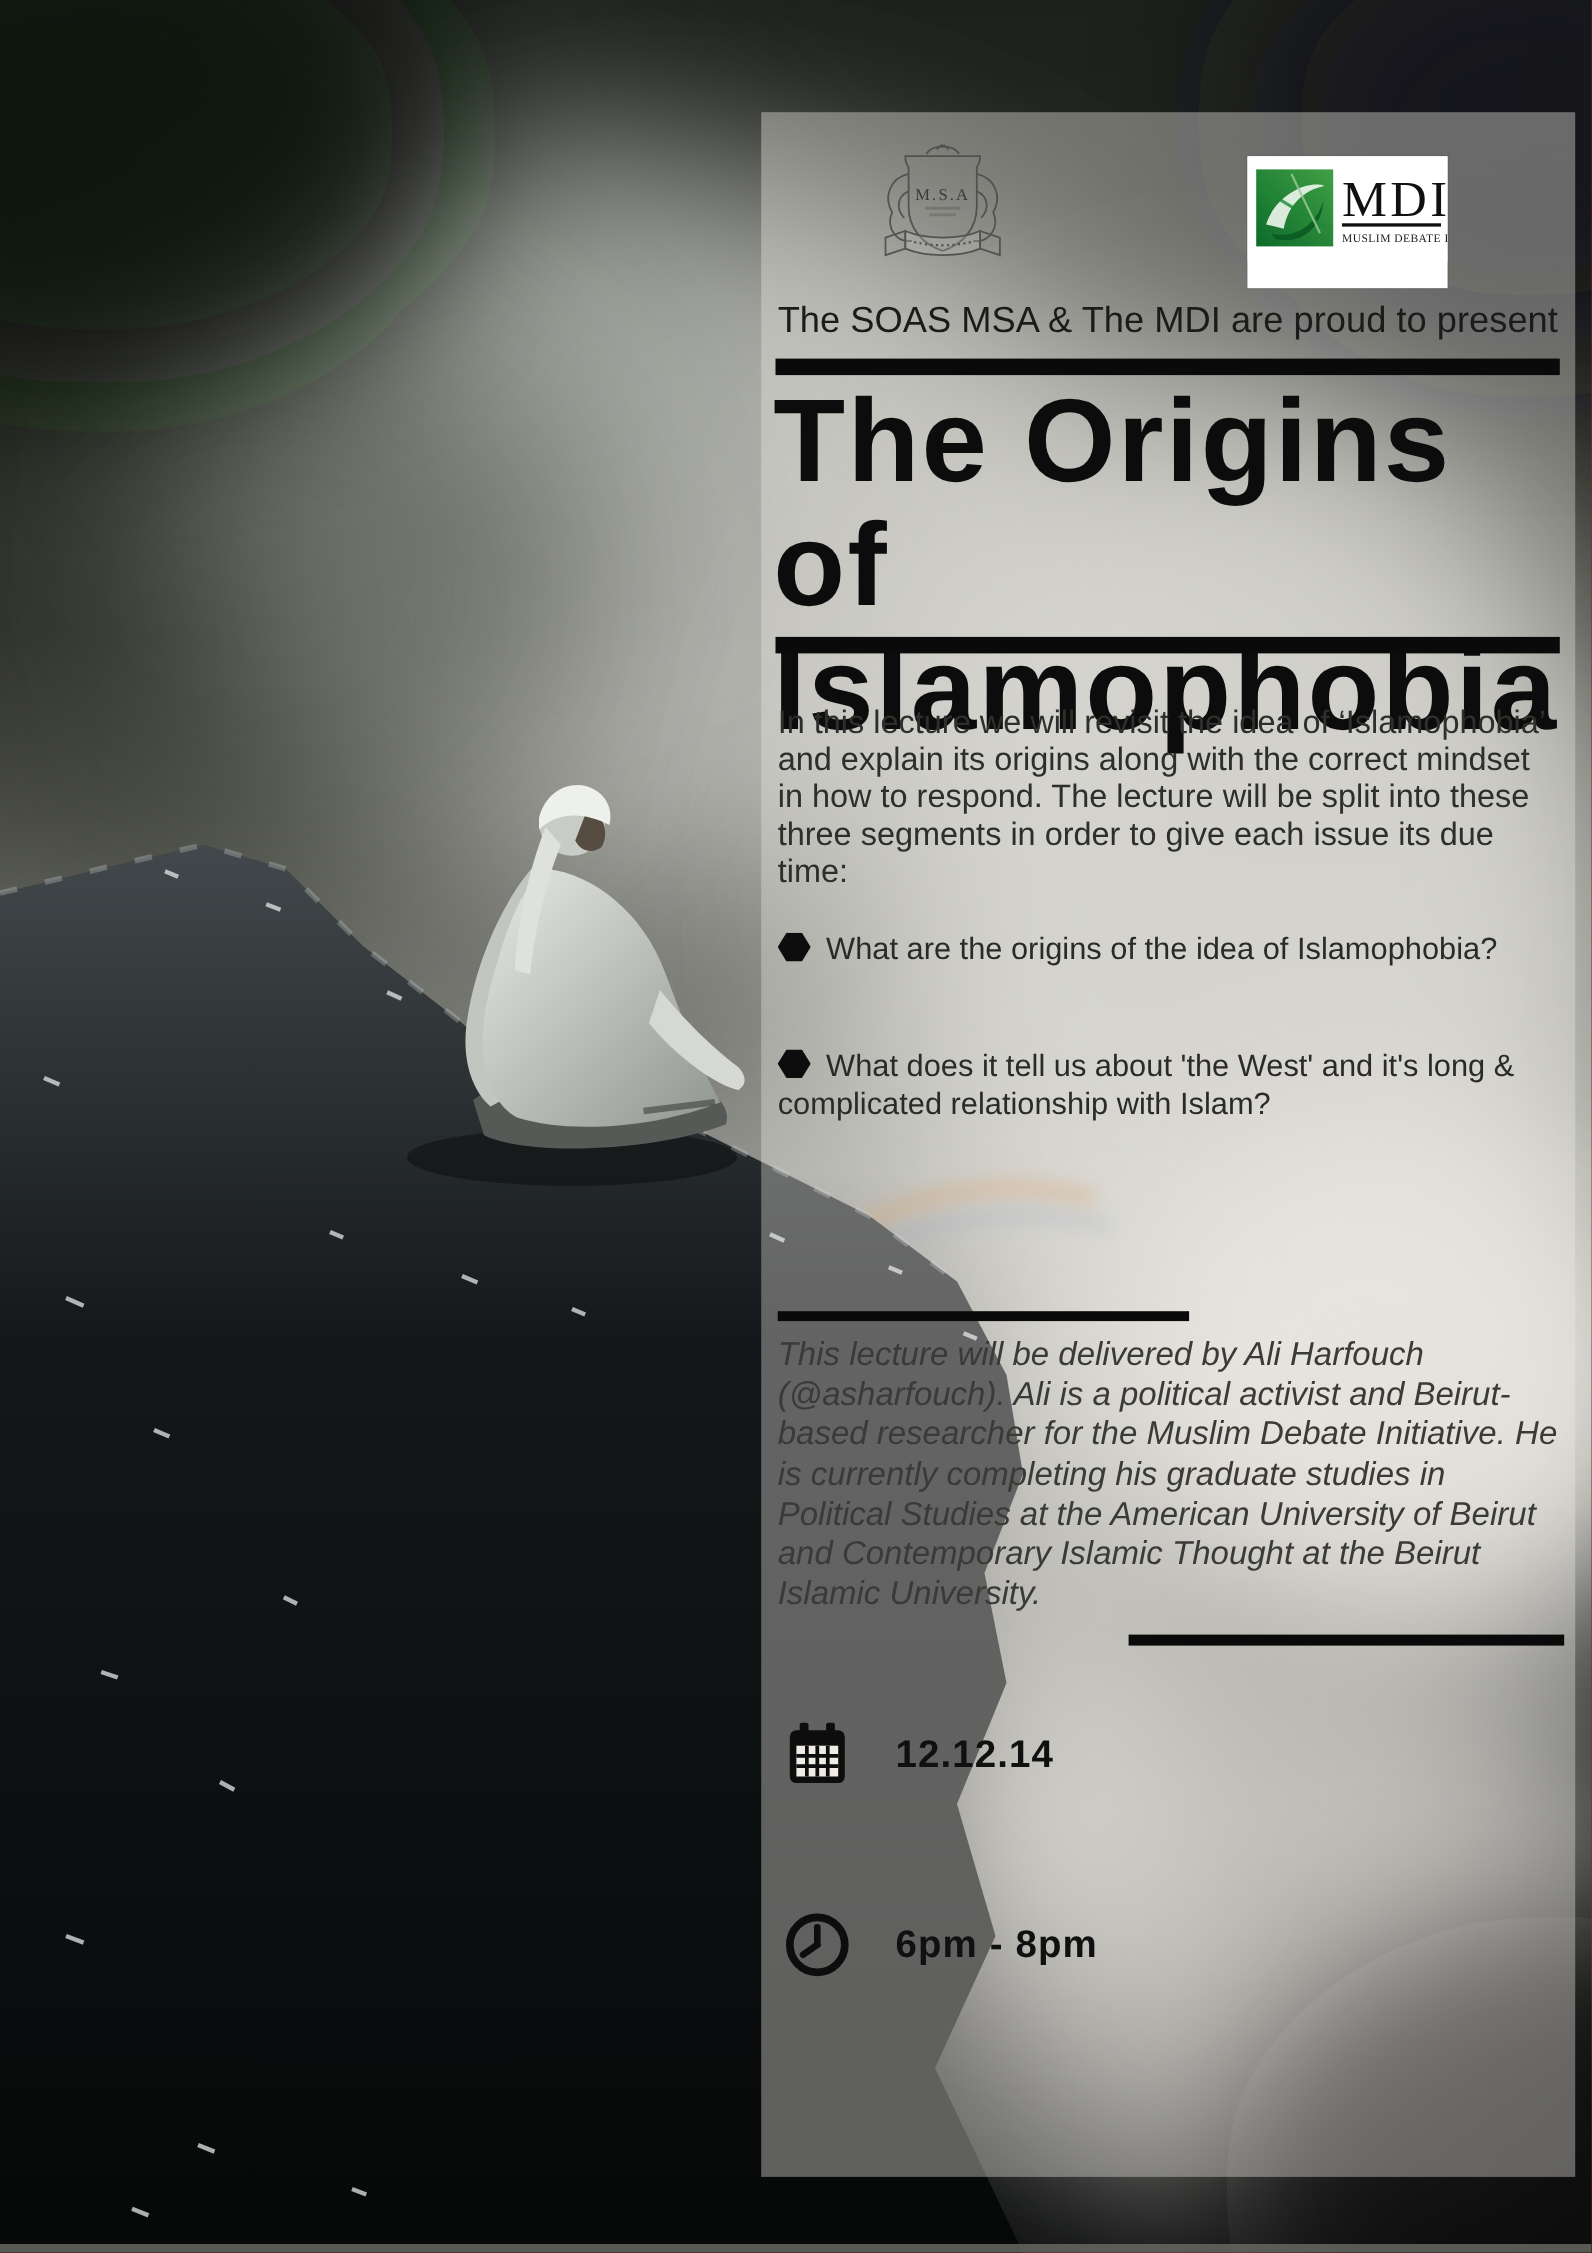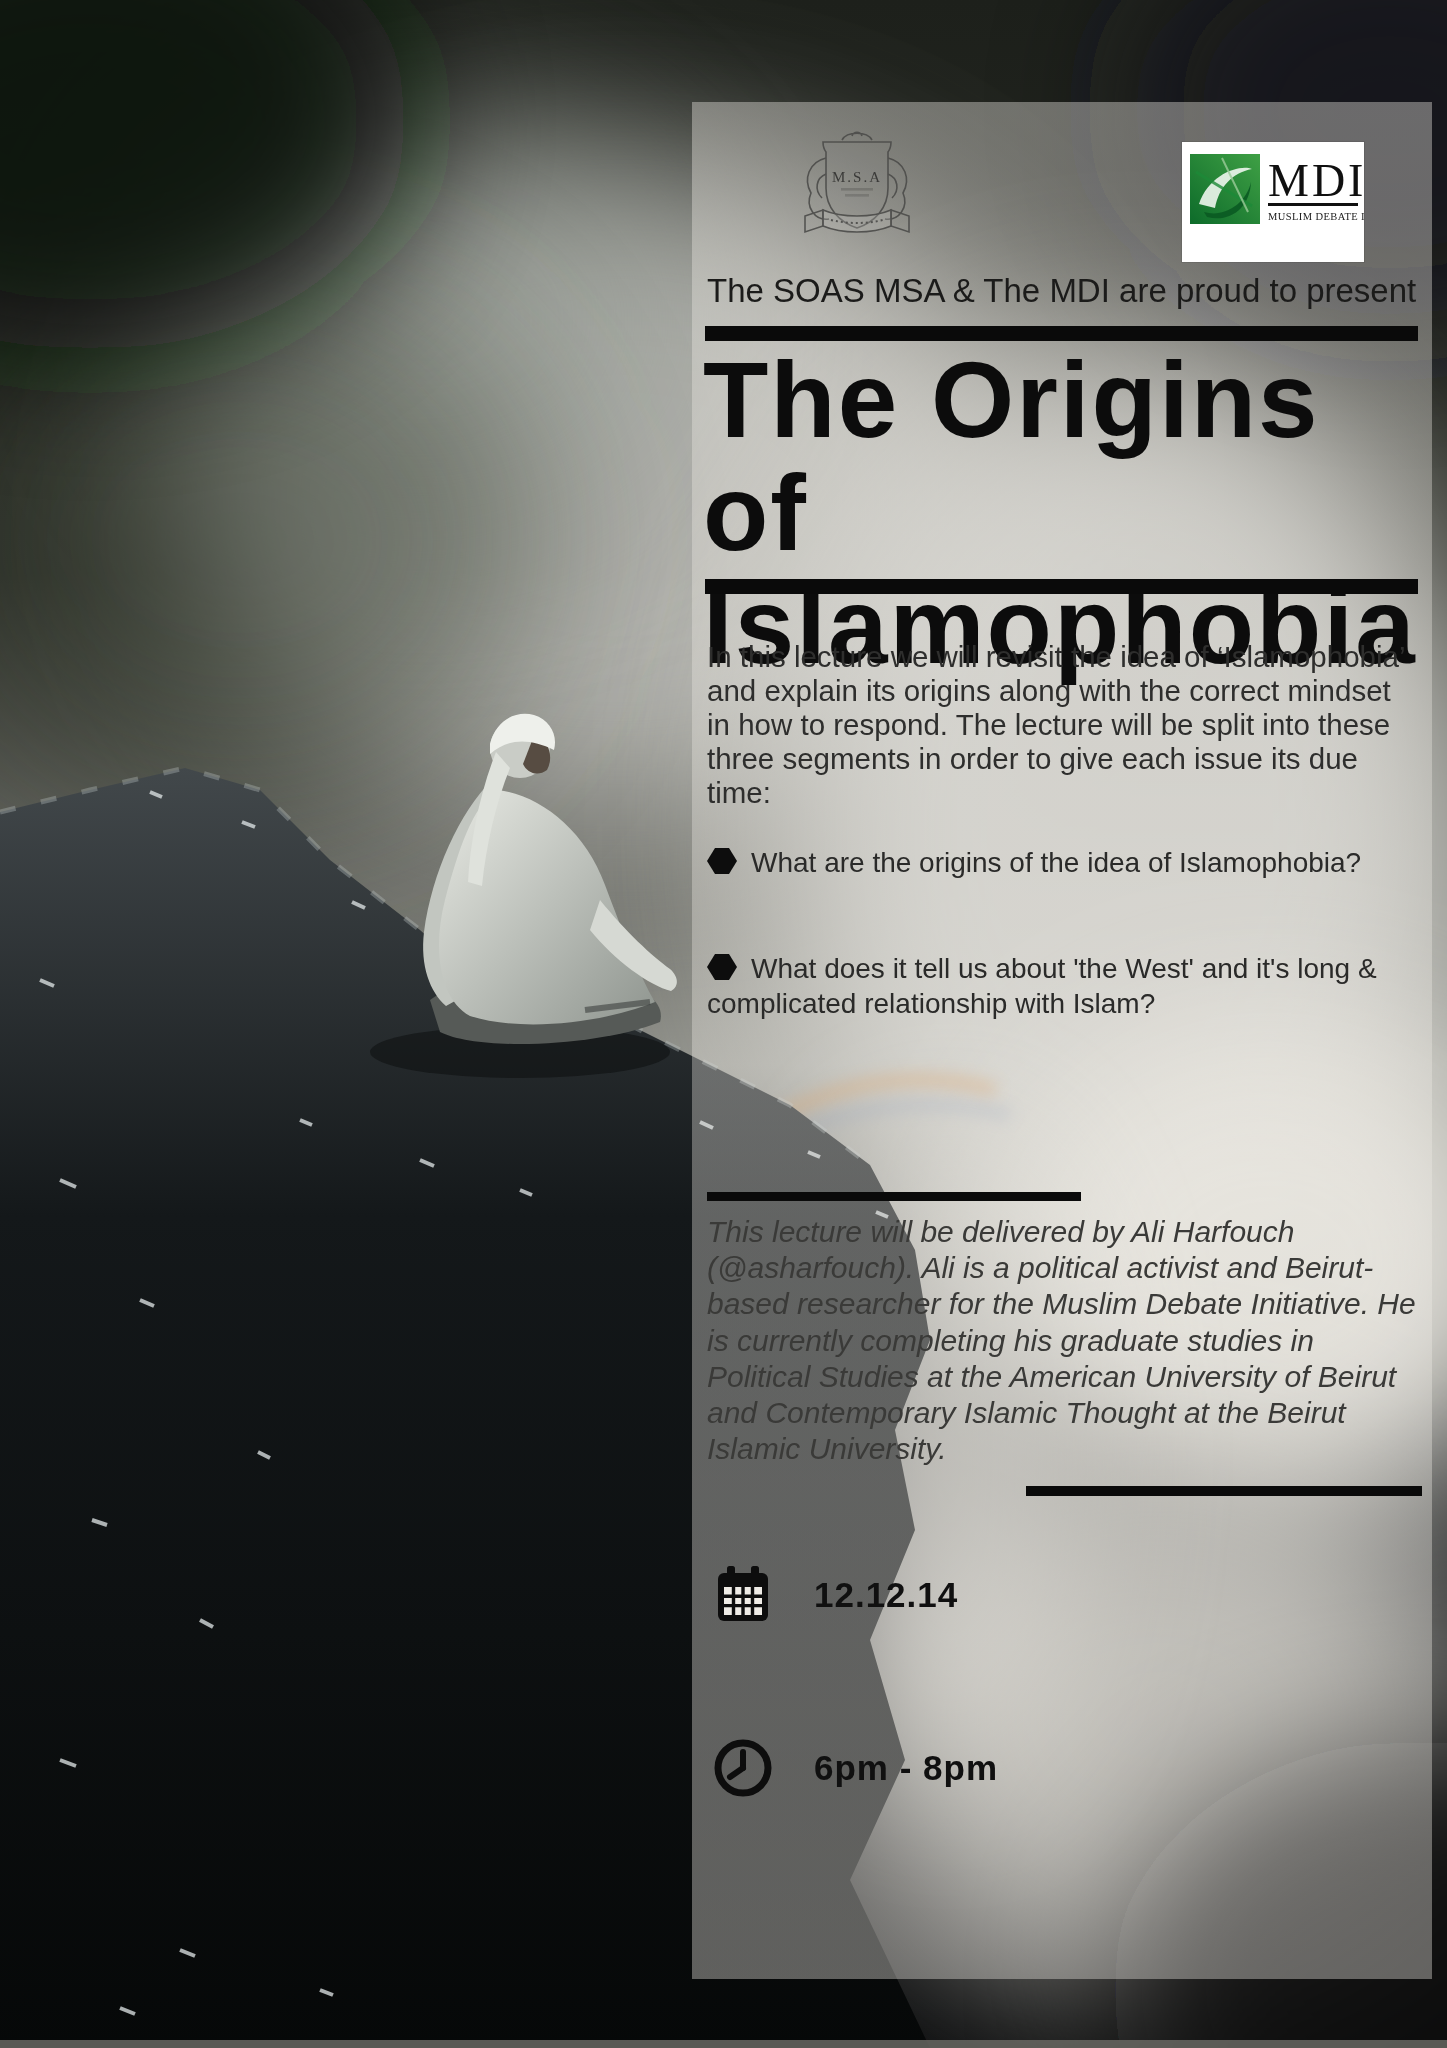--- a/index.html
+++ b/index.html
@@ -29,21 +29,21 @@
   .bio{position:absolute;top:1112px;left:15px;right:12px;font-size:30px;line-height:36.2px;
        font-style:italic;font-weight:300;color:#3a3a38;}
   .detail-row{position:absolute;left:22px;right:12px;display:flex;align-items:center;}
   .detail-row .dtxt{font-size:35px;font-weight:700;color:#101010;letter-spacing:1px;margin-left:42px;}
   .row-date{top:1464px;height:58px;}
   .row-time{top:1636px;height:60px;}
   .row-loc{top:1648px;align-items:flex-start;}
   .row-loc .dtxt{font-size:31px;line-height:38px;letter-spacing:.5px;margin-left:46px;}
   .icon-box{width:58px;display:flex;justify-content:center;flex:0 0 58px;}
   .logo-msa{position:absolute;left:104px;top:26px;}
-  .logo-mdi{position:absolute;left:490px;top:40px;width:182px;height:120px;background:#fff;
+  .logo-mdi{position:absolute;left:442px;top:40px;width:182px;height:120px;background:#fff;
             box-shadow:0 0 0 1px rgba(0,0,0,.08);}
   .bottom-strip{position:absolute;left:0;right:0;bottom:0;height:8px;background:#676762;opacity:.85;}
 </style>
 </head>
 <body>
 
 <div class="poster">
 
   <svg class="bg" width="1447" height="2048" viewBox="0 0 1447 2048" aria-hidden="true">
     <defs>

